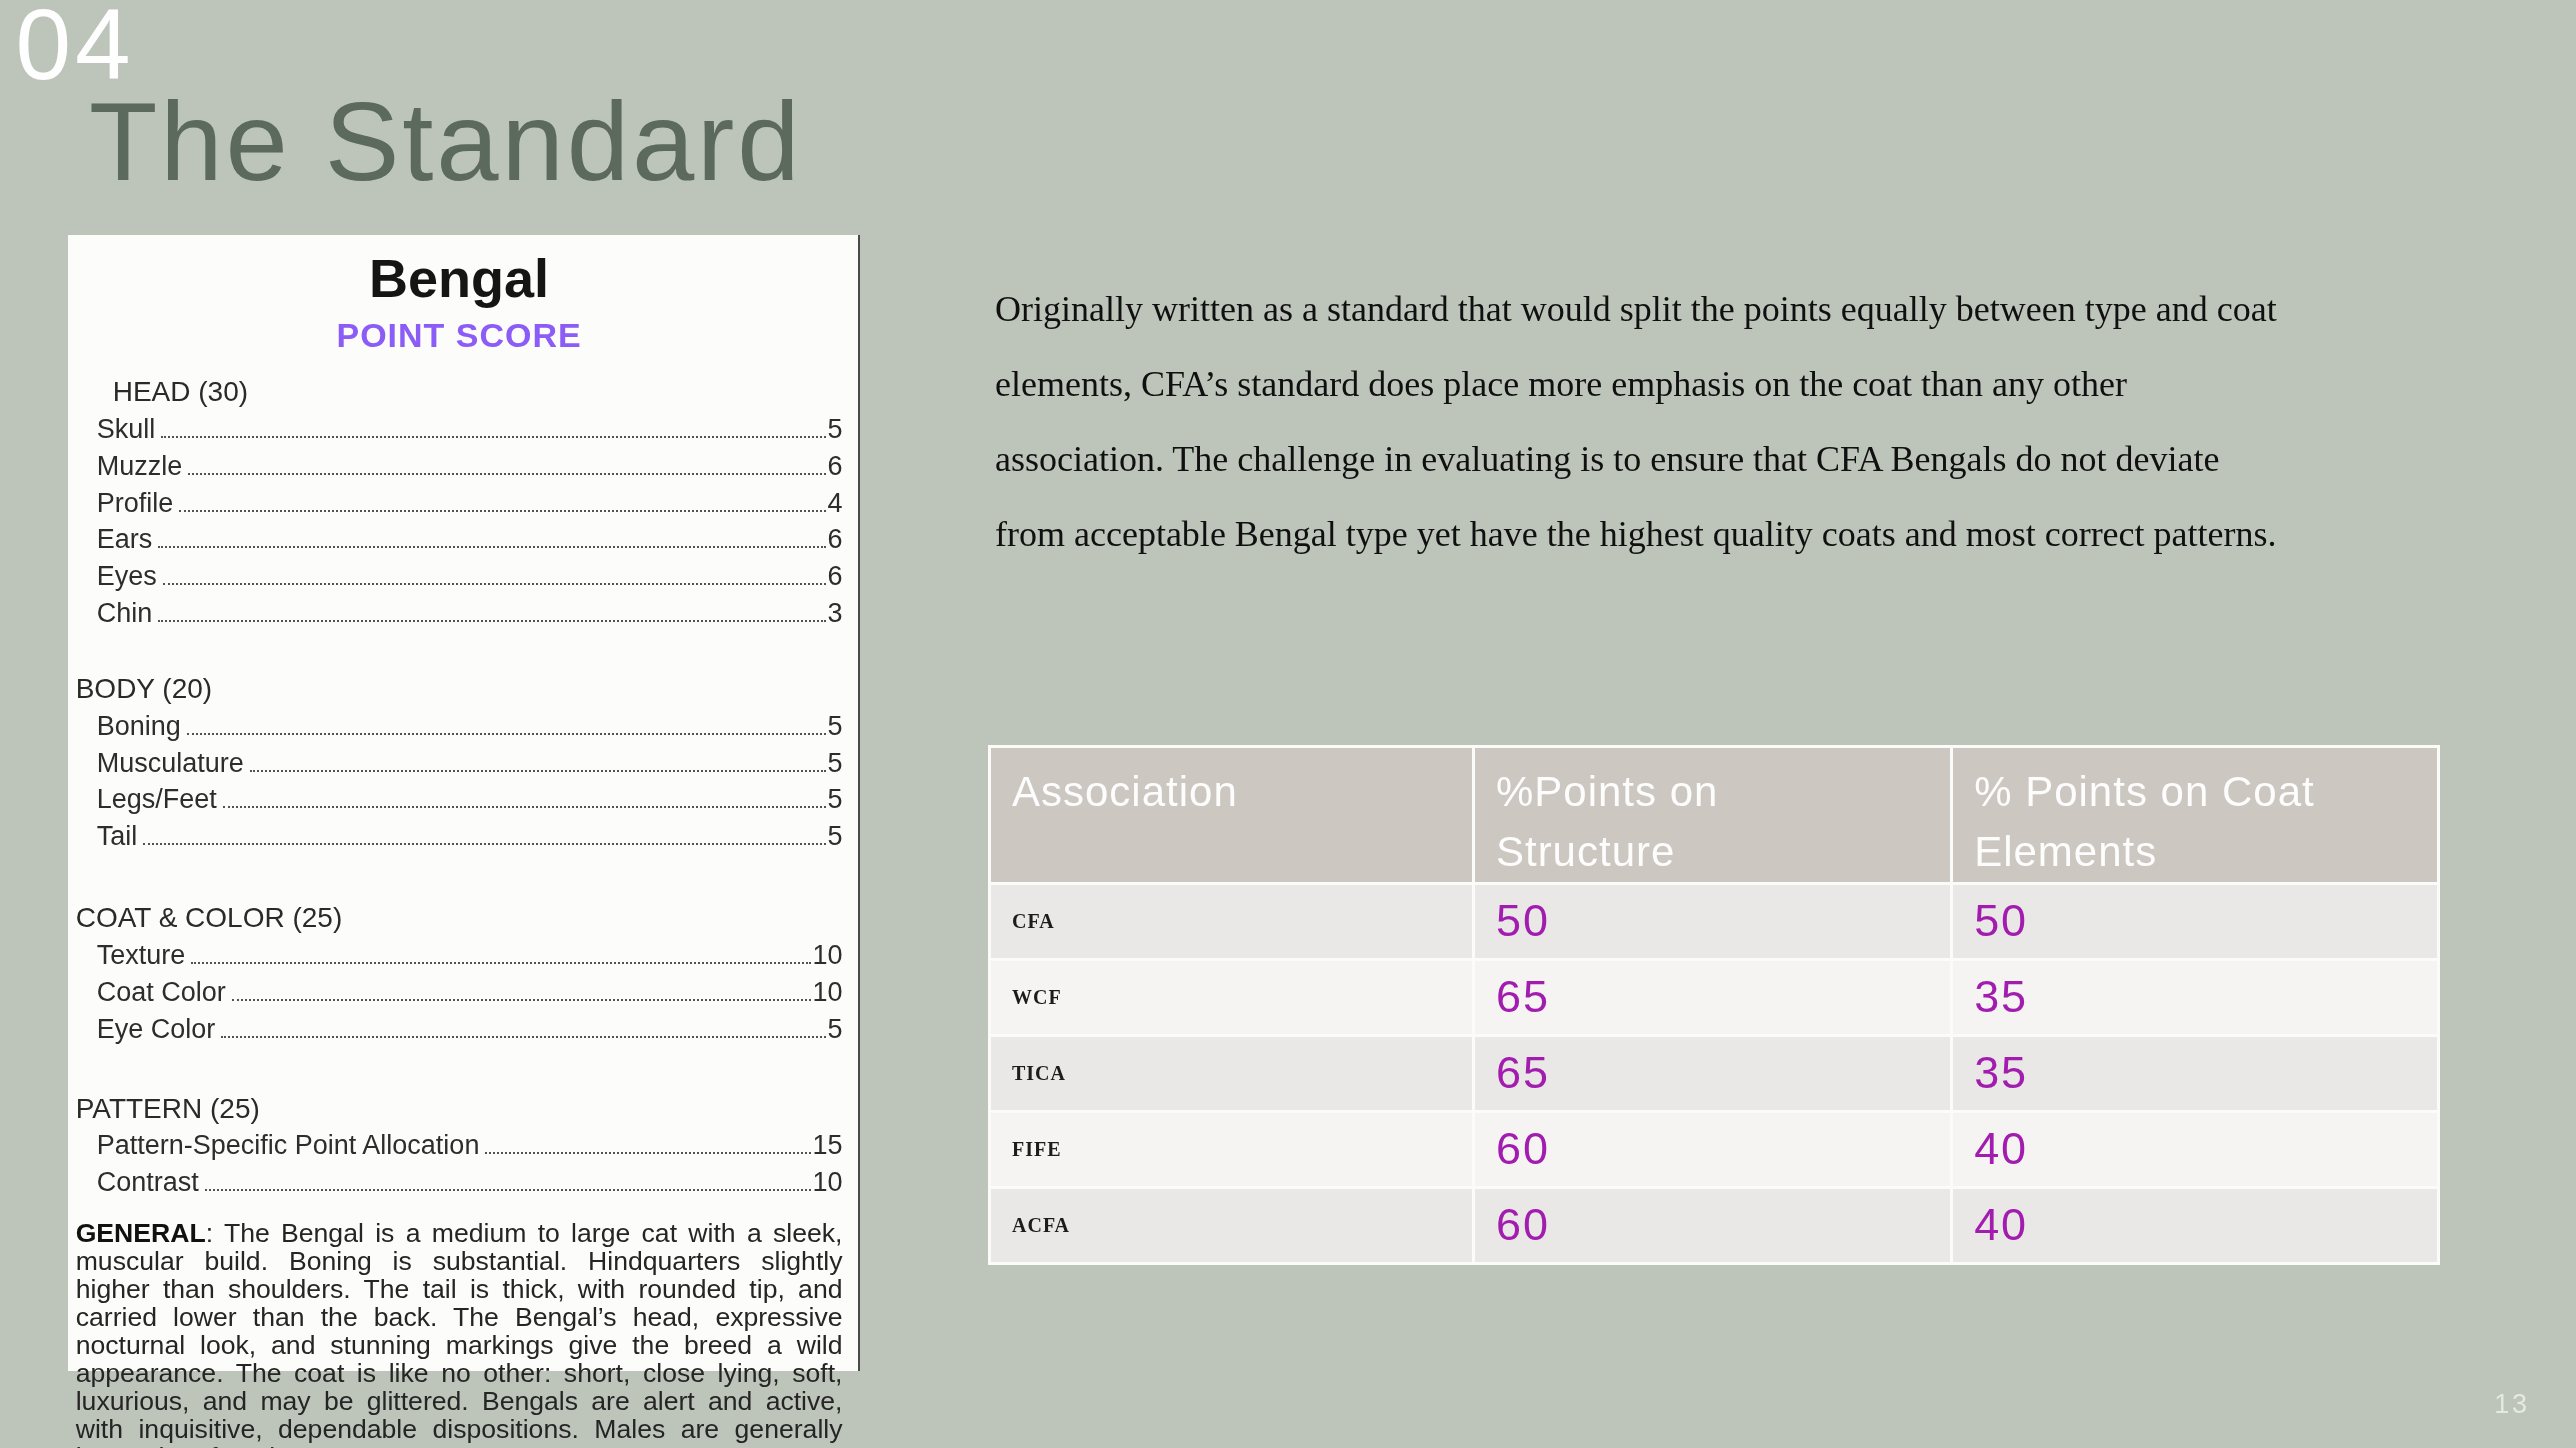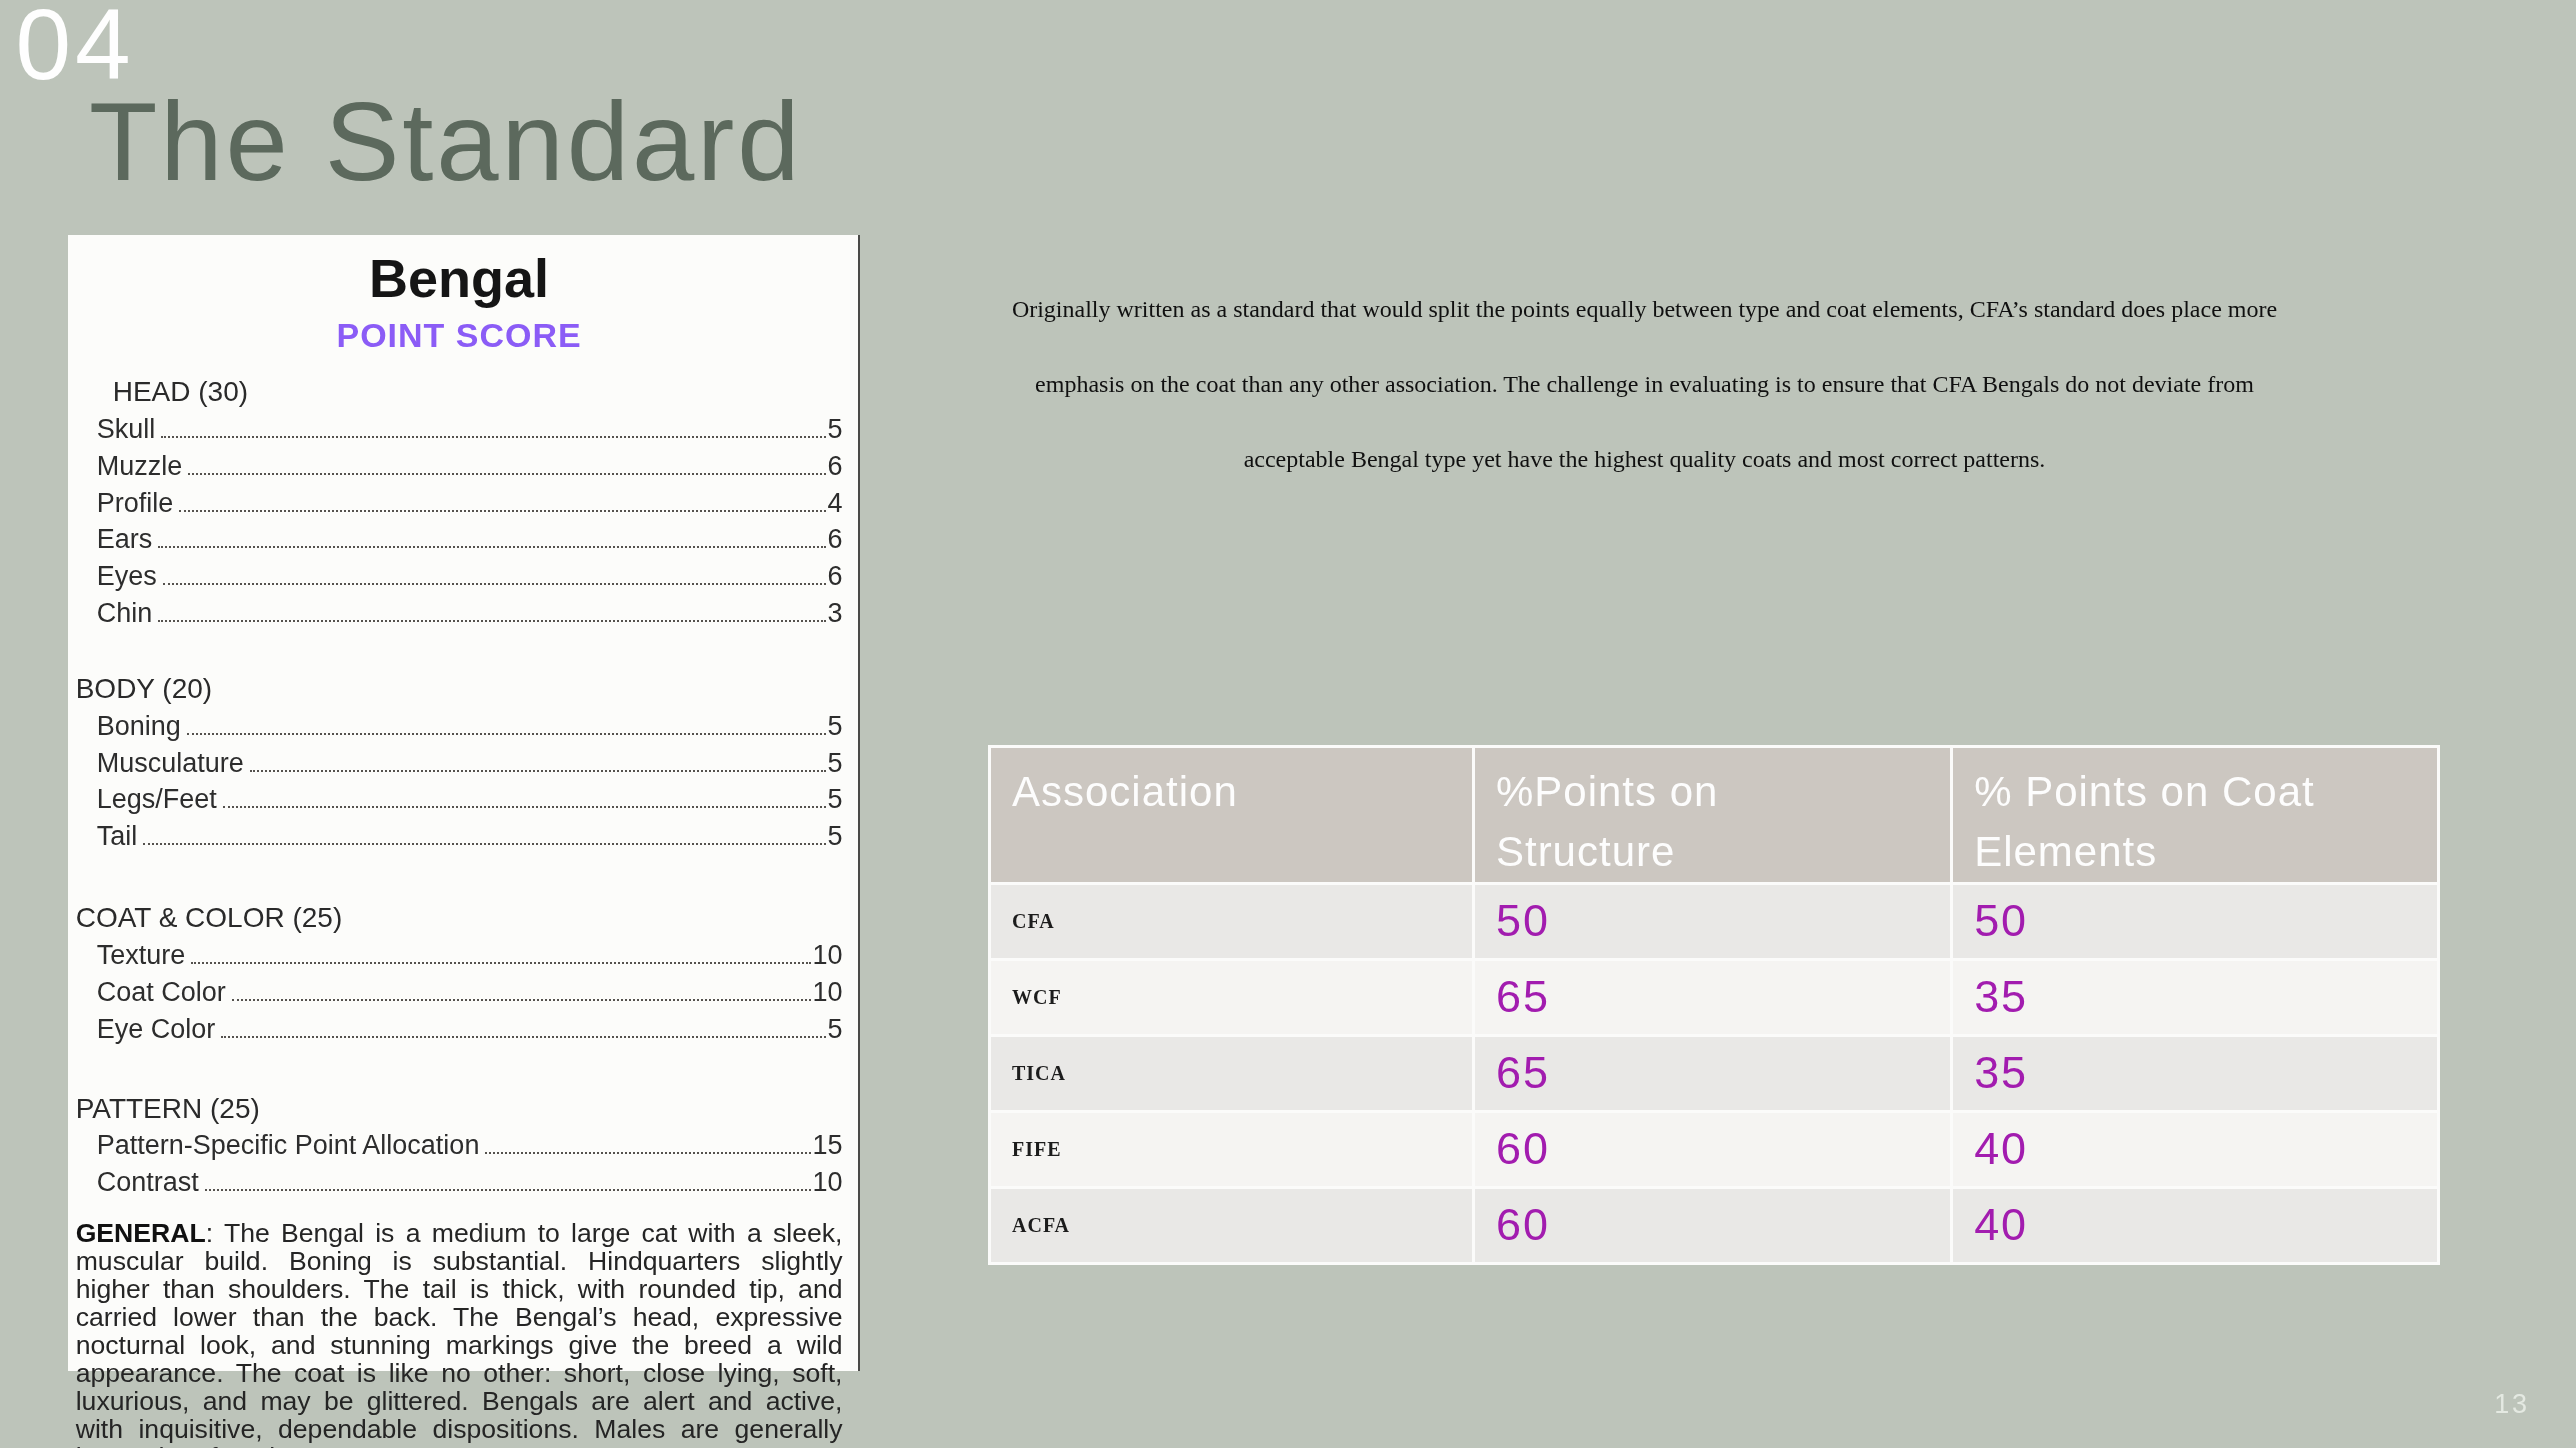--- a/index.html
+++ b/index.html
@@ -67,23 +67,22 @@
     font-size: 26.6px; line-height: 28px;
     text-align: justify; color: #252525;
   }
   .general-label { font-weight: 700; color: #111; }
 
   
   .body-paragraph {
     position: absolute; left: 995px; top: 272px;
     width: 1299px;
     font-family: "Liberation Serif", serif;
-    font-size: 24px; line-height: 75px;
+    font-size: 36px; line-height: 75px;
     color: #101010;
-    text-align: center;
   }
 
   table.assoc-table {
     position: absolute; left: 988px; top: 745px;
     width: 1452px;
     border-collapse: separate; border-spacing: 3.9px;
     background: #fbfbfa;
     table-layout: fixed;
   }
   .assoc-table th {

